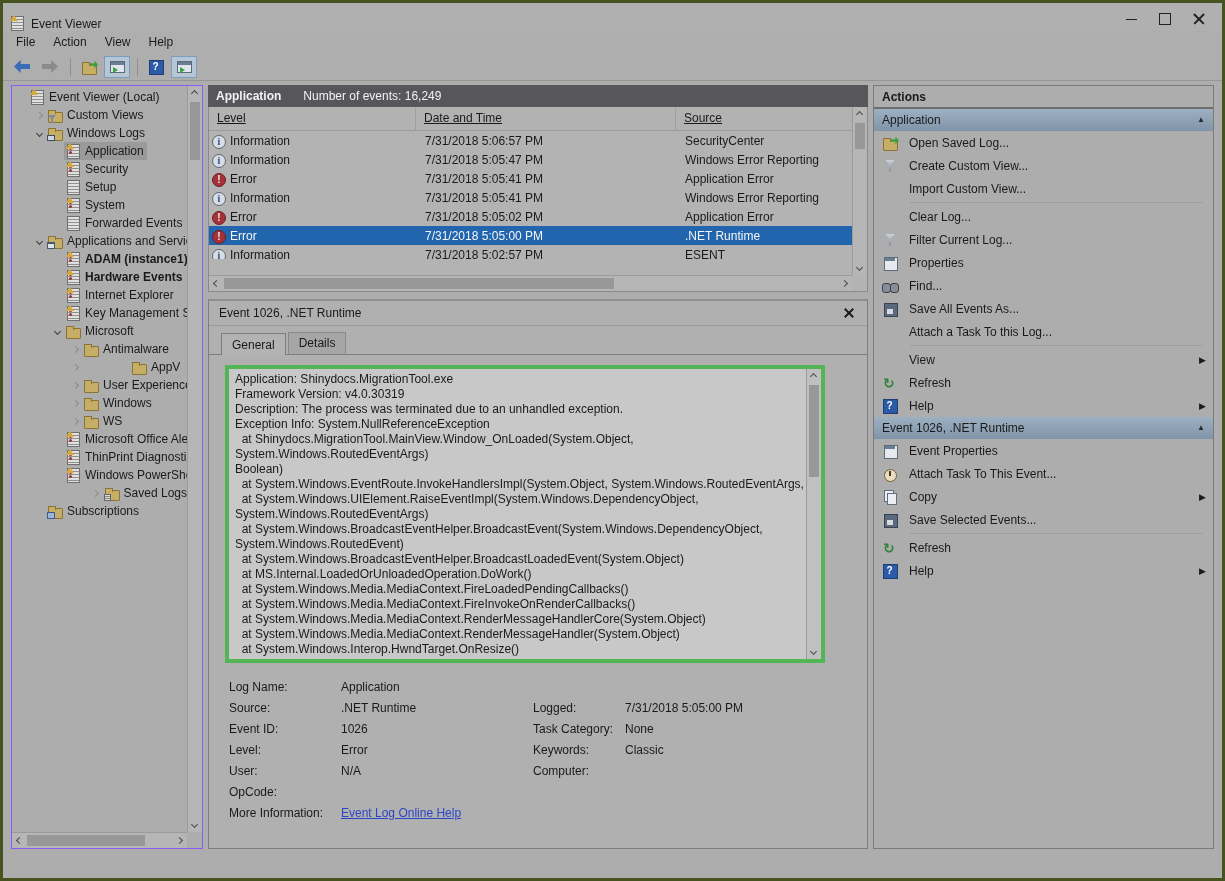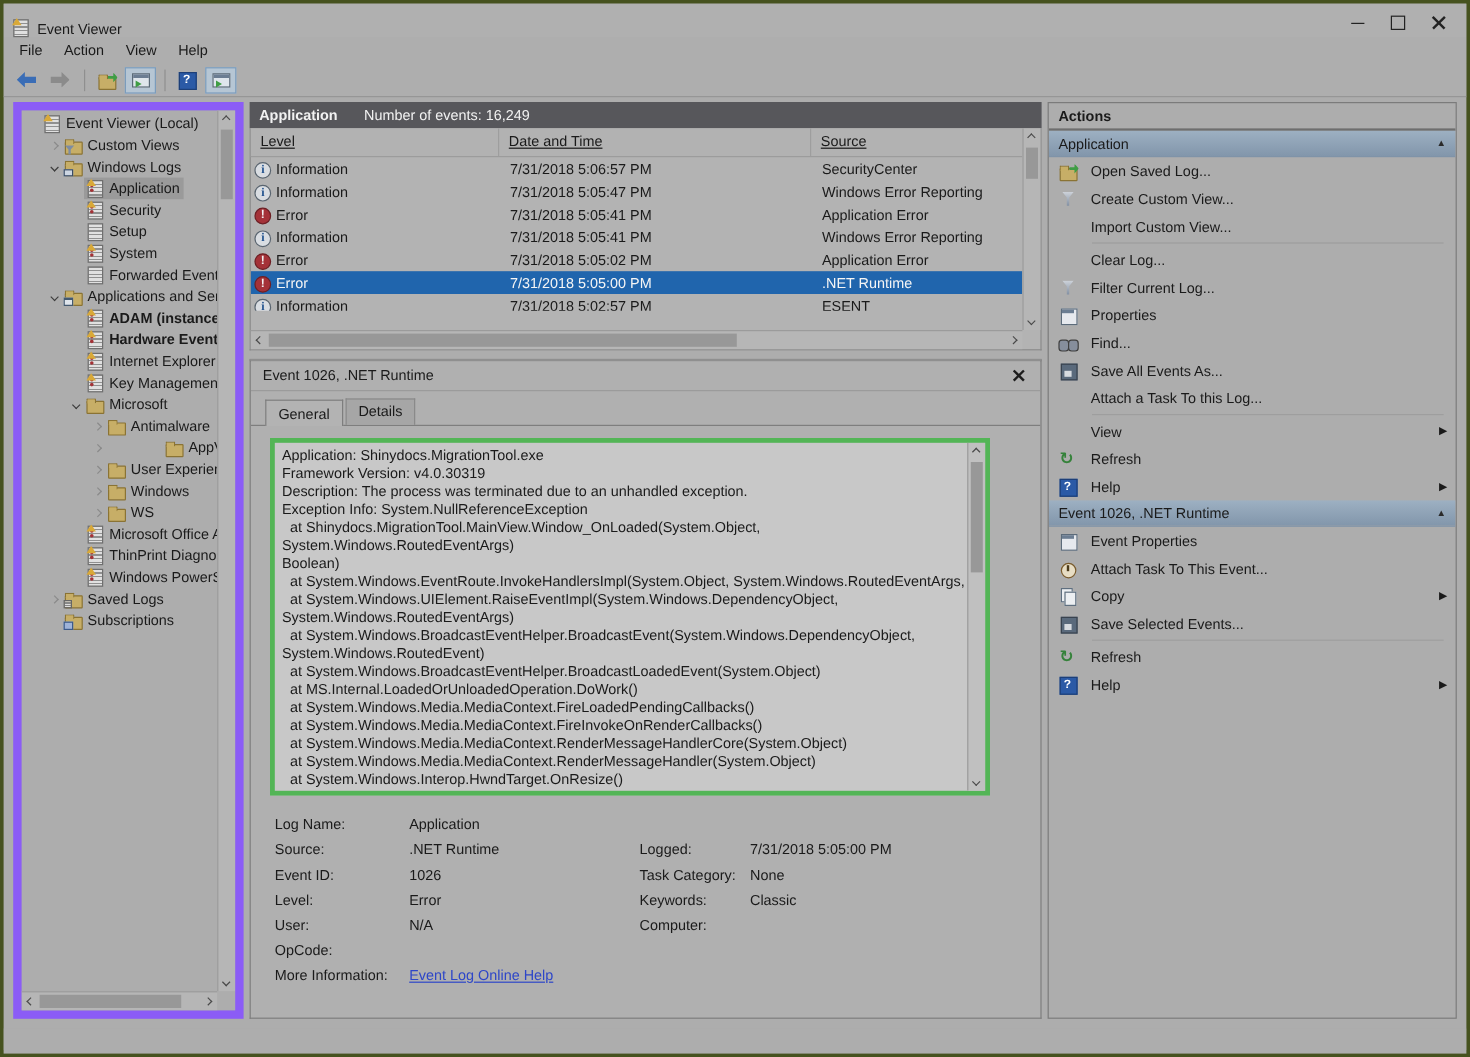--- a/index.html
+++ b/index.html
@@ -25,21 +25,21 @@
   .tb-sep { width:1px; height:18px; background:#8f8f8f; margin:0 5px; }
   .arrow-left  { width:16px; height:13px; background:#3a6db6; clip-path:polygon(0 50%,42% 0,42% 30%,100% 30%,100% 70%,42% 70%,42% 100%); }
   .arrow-right { width:16px; height:13px; background:#8b8b8b; clip-path:polygon(100% 50%,58% 0,58% 30%,0 30%,0 70%,58% 70%,58% 100%); }
   .winpane { position:relative; width:15px; height:12px; background:#dfe6ec; border:1px solid #5a6a78; }
   .winpane::before { content:""; position:absolute; left:0; top:0; right:0; height:3px; background:#6b7d92; }
   .winpane::after { content:""; position:absolute; left:2px; top:5px; width:0; height:0;
       border-top:3px solid transparent; border-bottom:3px solid transparent; border-left:5px solid #3f9d44; }
 
   
   .content { display:flex; height:776px; padding:4px 8px 8px 8px; }
-  .tree-panel { position:relative; width:192px; background:#adadad; border:7px solid #8b5cf6; overflow:hidden; }
+  .tree-panel { position:relative; width:192px; background:#adadad; border:1px solid #8b5cf6; overflow:hidden; }
   .gap { width:5px; }
   .center-panel { width:660px; display:flex; flex-direction:column; }
   .actions-panel { flex:1; background:#adadad; border:1px solid #7b7b7b; display:flex; flex-direction:column; overflow:hidden; }
 
   
   .tree { position:absolute; inset:2px 12px 16px 0; overflow:hidden; }
   .tree-row { height:18px; display:flex; align-items:center; white-space:nowrap; }
   .exp { width:14px; display:flex; justify-content:center; flex:none; }
   .chv { width:5px; height:5px; border-right:1.6px solid; border-bottom:1.6px solid; display:inline-block; }
   .chv-right { transform:rotate(-45deg); color:#8a8a8a; border-color:#8a8a8a; }
@@ -390,21 +390,21 @@
           </div>
           <div class="tree-row" style="padding-left: 38px;">
             <span class="exp"></span>
             <span class="node">
               <span class="ic ic-doc ic-log">
                 <span class="ov ov-warn"></span>
               </span>
               <span class="lbl">Windows PowerShell</span>
             </span>
           </div>
-          <div class="tree-row" style="padding-left: 20px;">
+          <div class="tree-row" style="padding-left: 20px; justify-content: flex-end;">
             <span class="exp">
               <span class="chv chv-right"></span>
             </span>
             <span class="node">
               <span class="ic ic-folder">
                 <span class="ov ov-saved"></span>
               </span>
               <span class="lbl">Saved Logs</span>
             </span>
           </div>

